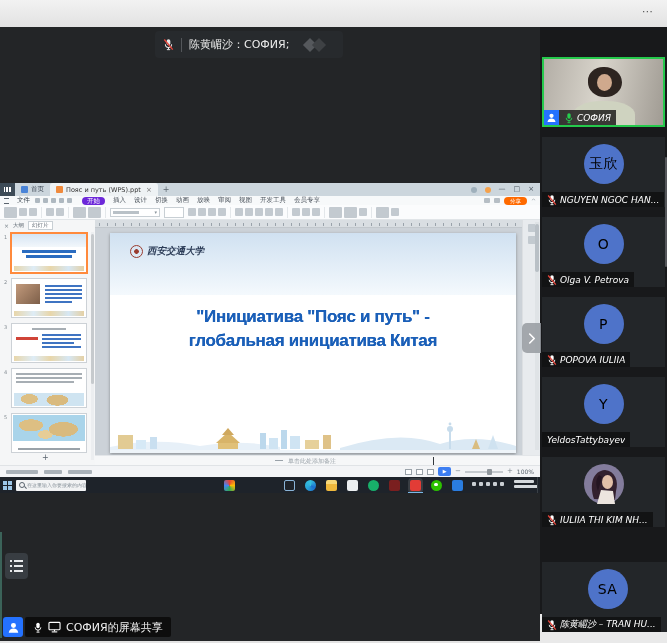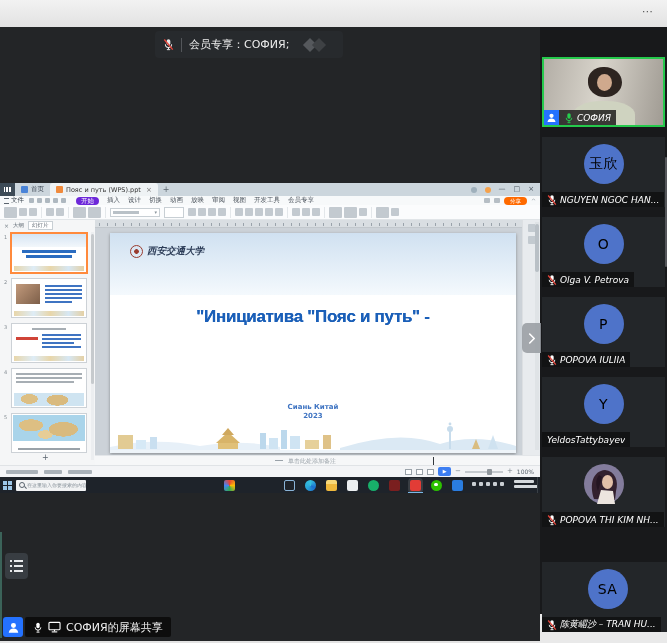--- a/index.html
+++ b/index.html
@@ -35,21 +35,21 @@
   .tab-doc .ticon{background:#f08a3c;}
   .tab-doc .ttxt{white-space:nowrap;overflow:hidden;max-width:86px;font-size:6.5px;}
   .tab-doc .tclose{font-size:7px;color:#777;margin-left:2px;}
   .tab-plus{font-size:8px;color:#5a646e;padding:0 5px;}
   .title-right{margin-left:auto;display:flex;align-items:center;gap:8px;padding-right:6px;}
   .title-mini{width:6px;height:6px;border-radius:50%;background:#9fb0bc;}
   .title-mini.orange{background:#f5a14b;}
   .winbtn{font-size:7px;color:#47525c;line-height:1;}
   
   .wps-menubar{position:absolute;left:0;top:13px;width:540px;height:9px;background:#f7f9fa;display:flex;align-items:center;border-bottom:1px solid #e7eaec;}
-  .m-file{display:flex;align-items:center;gap:2px;font-size:6.5px;color:#3c4650;padding:0 5px 0 4px;}
+  .m-file{display:flex;align-items:center;gap:8px;font-size:6.5px;color:#3c4650;padding:0 5px 0 4px;}
   .m-file i{display:block;width:5px;height:4px;border-top:1px solid #5a646e;border-bottom:1px solid #5a646e;}
   .qa-icons{display:flex;gap:3px;margin-right:6px;}
   .qa-icons b{width:5px;height:5px;background:#aeb8c0;border-radius:1px;}
   .menu-item{font-size:6.5px;color:#474f58;margin:0 4px;white-space:nowrap;}
   .menu-item.active{background:#6d28d9;color:#fff;border-radius:6px;padding:0 5px;line-height:8px;}
   .menu-right{margin-left:auto;display:flex;align-items:center;gap:4px;padding-right:4px;}
   .menu-right b{width:6px;height:5px;background:#b6bec5;border-radius:1px;}
   .share-btn{background:#ff6a00;color:#fff;font-size:5.5px;border-radius:4px;padding:1px 6px;line-height:6px;}
   .menu-caret{font-size:6px;color:#8a949c;}
   
@@ -199,21 +199,21 @@
 
   <div class="abs speak-pill">
     <svg width="11" height="13" viewBox="0 0 12 14">
       <rect x="4" y="1.2" width="4" height="6.6" rx="2" fill="#e8e8e8"></rect>
       <path d="M2.6 6.8a3.4 3.4 0 0 0 6.8 0" fill="none" stroke="#e8e8e8" stroke-width="1.1"></path>
       <line x1="6" y1="10.2" x2="6" y2="12" stroke="#e8e8e8" stroke-width="1.1"></line>
       <line x1="4.2" y1="12.6" x2="7.8" y2="12.6" stroke="#e8e8e8" stroke-width="1.1"></line>
       <line x1="1.4" y1="1.6" x2="10.6" y2="12.6" stroke="#e8473c" stroke-width="1.5"></line>
     </svg>
     <span class="sep"></span>
-    <span class="speak-text"><span>会员专享：</span><span>СОФИЯ;</span></span>
+    <span class="speak-text"><span>陈黄嵋沙：</span><span>СОФИЯ;</span></span>
     <span class="diamonds">
         <i class="dm dm1"></i>
         <i class="dm dm2"></i>
       </span>
   </div>
 
   <div class="abs wps">
 
     <div class="wps-titlebar">
       <div class="wps-logo">
@@ -383,24 +383,21 @@
           <i></i>
         </div>
       <div class="slide">
         <div class="slide-sky"></div>
         <div class="slide-logo">
           <span class="seal"></span>
           <span class="univ">西安交通大学</span>
         </div>
         <div class="slide-title">
           <div>"Инициатива "Пояс и путь" -</div>
-        </div>
-        <div class="slide-loc">
-          <div>Сиань Китай</div>
-          <div>2023</div>
+          <div>глобальная инициатива Китая</div>
         </div>
         <svg class="skyline" viewBox="0 0 406 36">
           <path d="M0,30 Q45,20 90,29 Q130,22 170,30 L170,36 L0,36 Z" fill="#e7f0f8"></path>
           <path d="M230,31 Q290,12 330,27 Q365,16 406,29 L406,36 L230,36 Z" fill="#dbe9f4"></path>
           <rect x="8" y="18" width="15" height="14" fill="#e2cb93"></rect>
           <rect x="26" y="23" width="10" height="9" fill="#d6e9f6"></rect>
           <rect x="40" y="20" width="7" height="12" fill="#c9dff0"></rect>
           <path d="M106,26 L118,15 L130,26 Z" fill="#d8b469"></path>
           <rect x="108" y="26" width="20" height="6" fill="#e0c078"></rect>
           <path d="M112,18 L118,11 L124,18 Z" fill="#cfa85e"></path>
@@ -633,21 +630,21 @@
           </div>
           <div class="tile-label">
             <span class="name-pill">
               <svg width="10" height="12" viewBox="0 0 12 14">
                 <rect x="4" y="1.2" width="4" height="6.6" rx="2" fill="#fff"></rect>
                 <path d="M2.6 6.8a3.4 3.4 0 0 0 6.8 0" fill="none" stroke="#fff" stroke-width="1.1"></path>
                 <line x1="6" y1="10.2" x2="6" y2="12" stroke="#fff" stroke-width="1.1"></line>
                 <line x1="4.2" y1="12.6" x2="7.8" y2="12.6" stroke="#fff" stroke-width="1.1"></line>
                 <line x1="1.4" y1="1.6" x2="10.6" y2="12.6" stroke="#e8473c" stroke-width="1.5"></line>
               </svg>
-              <span class="p-name">POPOVA THI KIM NH...</span>
+              <span class="p-name">IULIIA THI KIM NH...</span>
             </span>
           </div>
         </div>
         <div class="tile" style="top: 535px; padding-left: 8px;">
           <div class="avatar">
             <span class="av-text">SA</span>
           </div>
           <div class="tile-label">
             <span class="name-pill">
               <svg width="10" height="12" viewBox="0 0 12 14">

